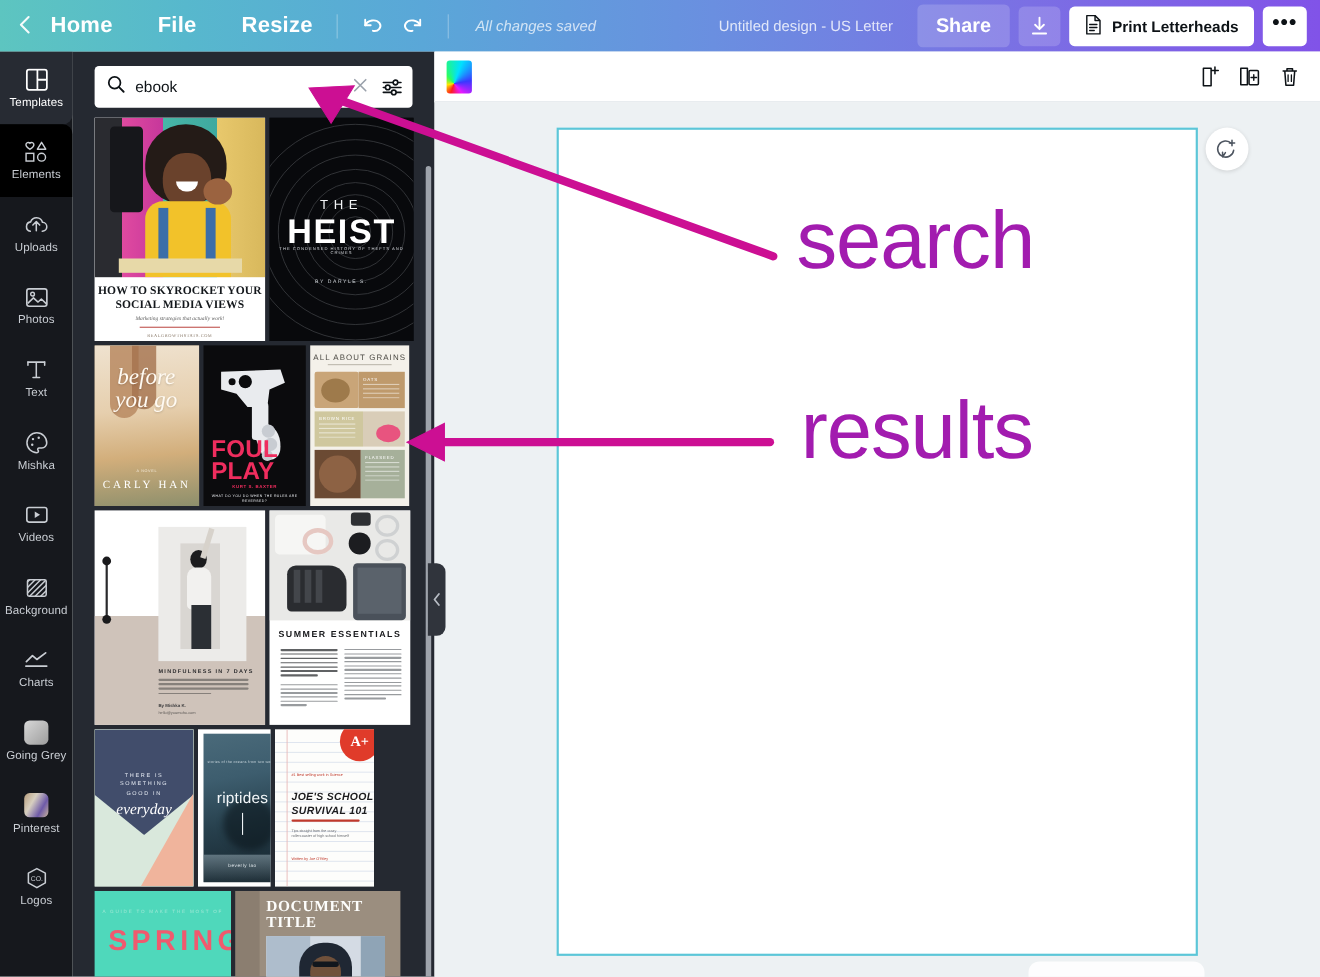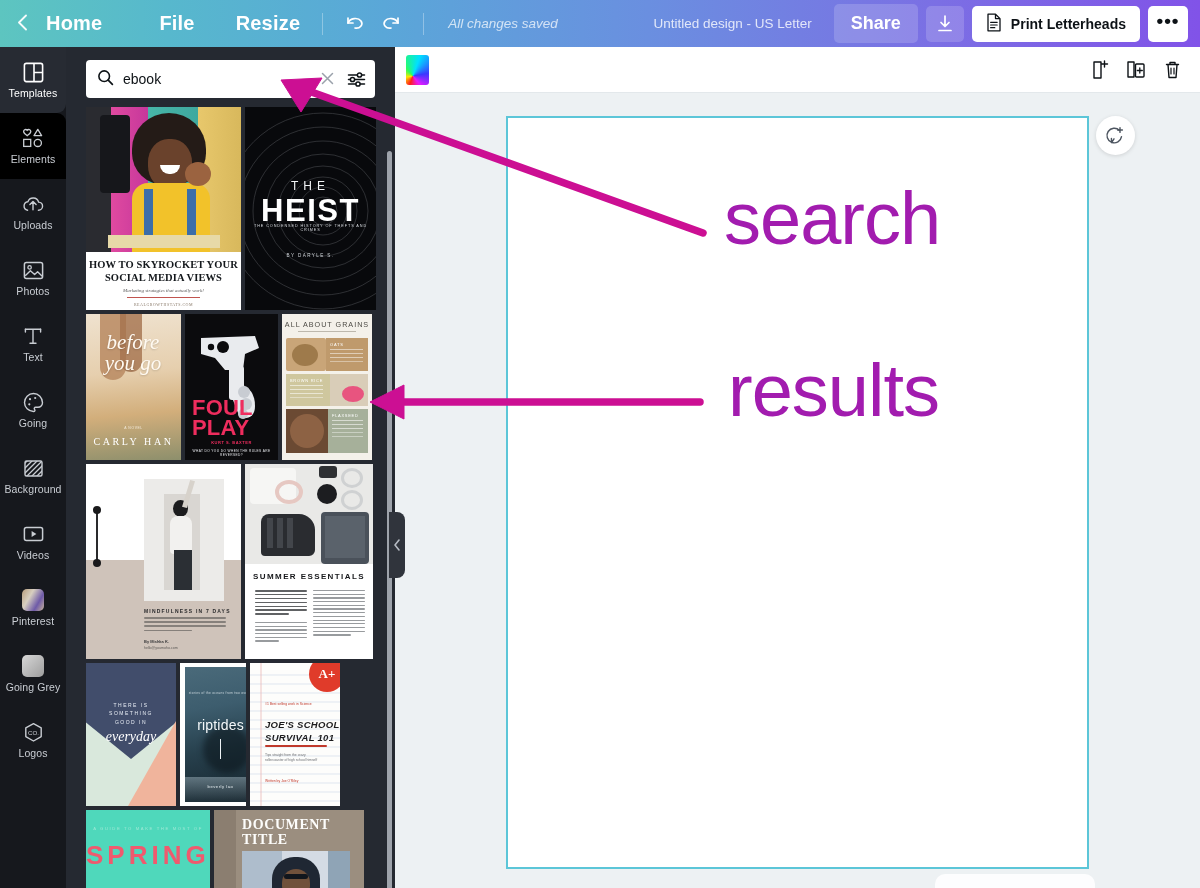--- a/index.html
+++ b/index.html
@@ -15,21 +15,21 @@
     position: absolute; left: 0; top: 0; width: 1200px; height: 47px;
     background: linear-gradient(90deg, #5dc5c0 0%, #57b8cd 14%, #5aa7d8 32%, #6a8fe0 54%, #7b6fe4 78%, #8153e8 100%);
     display: flex; align-items: center; color: #fff;
   }
   .tb-back { margin-left: 17px; font-size: 17px; line-height: 1; opacity: .95; cursor: pointer; }
   .tb-item {
     color: #fff; font-size: 20px; font-weight: bold; letter-spacing: .2px;
     padding: 6px 8px; cursor: pointer; white-space: nowrap;
   }
   .tb-home { margin-left: 10px; }
-  .tb-file { margin-left: 41px; }
+  .tb-file { margin-left: 25px; }
   .tb-resize { margin-left: 25px; }
   .tb-sep { width: 1px; height: 22px; background: rgba(255,255,255,.32); margin: 0 14px; }
   .tb-icobtn {
     width: 26px; height: 26px; display: flex; align-items: center; justify-content: center;
     cursor: pointer; margin: 0 5px;
   }
   .tb-saved {
     font-size: 13.5px; font-style: italic; color: rgba(255,255,255,.72);
     margin-left: 10px; white-space: nowrap;
   }
@@ -260,21 +260,31 @@
 
     <div class="rail-item">
       <span class="rail-ico">
         <svg width="21" height="21" viewBox="0 0 21 21">
             <path d="M10.5 1.5 A9 9 0 1 0 10.5 19.5 C12 19.5 12.3 18.2 11.6 17.4 C10.8 16.5 11.4 15.2 12.6 15.2 H15 A4.5 4.5 0 0 0 19.5 10.7 C19.5 5.6 15.5 1.5 10.5 1.5 Z" fill="none" stroke="currentColor" stroke-width="1.4"></path>
             <circle cx="7" cy="7.2" r="1.1" fill="currentColor"></circle>
             <circle cx="12.2" cy="6" r="1.1" fill="currentColor"></circle>
             <circle cx="6.3" cy="12.3" r="1.1" fill="currentColor"></circle>
           </svg>
       </span>
-      <span class="rail-label">Going</span>
+      <span class="rail-label">Mishka</span>
+    </div>
+
+    <div class="rail-item">
+      <span class="rail-ico">
+        <svg width="21" height="16" viewBox="0 0 21 16">
+            <rect x="1.4" y="1.4" width="18.2" height="13.2" rx="2" fill="none" stroke="currentColor" stroke-width="1.5"></rect>
+            <path d="M8.6 5 L13.4 8 L8.6 11 Z" fill="currentColor"></path>
+          </svg>
+      </span>
+      <span class="rail-label">Videos</span>
     </div>
 
     <div class="rail-item">
       <span class="rail-ico">
         <svg width="21" height="19" viewBox="0 0 21 19">
             <defs>
               <clipPath id="bgclip">
                 <rect x="2" y="2" width="17" height="15" rx="1.5"></rect>
               </clipPath>
             </defs>
@@ -282,37 +292,36 @@
             <g clip-path="url(#bgclip)" stroke="currentColor" stroke-width="1.3">
               <path d="M-2 8 L8 -2 M-2 13 L13 -2 M-2 18 L18 -2 M3 18 L21 0 M8 18 L21 5 M13 18 L21 10 M18 18 L21 15"></path>
             </g>
           </svg>
       </span>
       <span class="rail-label">Background</span>
     </div>
 
     <div class="rail-item">
       <span class="rail-ico">
-        <svg width="21" height="16" viewBox="0 0 21 16">
-            <rect x="1.4" y="1.4" width="18.2" height="13.2" rx="2" fill="none" stroke="currentColor" stroke-width="1.5"></rect>
-            <path d="M8.6 5 L13.4 8 L8.6 11 Z" fill="currentColor"></path>
-          </svg>
-      </span>
-      <span class="rail-label">Videos</span>
-    </div>
-
+        <svg width="22" height="16" viewBox="0 0 22 16">
+            <path d="M2 9.5 L7.5 4 L11.5 7.5 L19.5 1.5" fill="none" stroke="currentColor" stroke-width="1.6" stroke-linecap="round" stroke-linejoin="round"></path>
+            <path d="M1.5 13.6 H20.5" stroke="currentColor" stroke-width="1.5" stroke-linecap="round"></path>
+          </svg>
+      </span>
+      <span class="rail-label">Charts</span>
+    </div>
+
+    <div class="rail-item">
+      <span class="rail-thumb th-grey"></span>
+      <span class="rail-label">Going Grey</span>
+    </div>
 
     <div class="rail-item">
       <span class="rail-thumb th-pin"></span>
       <span class="rail-label">Pinterest</span>
-    </div>
-
-    <div class="rail-item">
-      <span class="rail-thumb th-grey"></span>
-      <span class="rail-label">Going Grey</span>
     </div>
 
 
     <div class="rail-item">
       <span class="rail-ico">
         <svg width="21" height="21" viewBox="0 0 21 21">
             <path d="M10.5 1.6 L18.2 5.8 V14.6 L10.5 19 L2.8 14.6 V5.8 Z" fill="none" stroke="currentColor" stroke-width="1.4" stroke-linejoin="round"></path>
             <text x="10.5" y="13.2" font-size="6.2" fill="currentColor" text-anchor="middle" font-family="Liberation Sans, sans-serif">CO.</text>
           </svg>
       </span>
@@ -561,21 +570,21 @@
           <div style="position:absolute;left:15px;top:82px;width:62px;height:1.6px;background:#c0392b;border-radius:2px;"></div>
           <div style="position:absolute;left:15px;top:90px;width:58px;font-size:3.4px;color:#6c6f74;line-height:5px;">Tips straight from the crazy rollercoaster of high school himself</div>
           <div style="position:absolute;left:15px;top:116px;font-size:3.4px;color:#c0392b;">Written by Joe O'Riley</div>
         </div>
       </div>
 
       <div class="grid-row">
 
         <div class="tile" style="width:124px;height:80px;background:#4fd8bb;">
           <div style="position:absolute;left:0;top:16px;width:124px;text-align:center;color:#9de8d5;font-size:4.2px;letter-spacing:1.6px;">A GUIDE TO MAKE THE MOST OF</div>
-          <div style="position:absolute;left:0;top:30px;width:136px;text-align:left;color:#ef5a6e;font-size:26px;font-weight:bold;letter-spacing:4px;font-family:'Liberation Sans',sans-serif;">SPRING</div>
+          <div style="position:absolute;left:0;top:30px;width:136px;text-align:right;color:#ef5a6e;font-size:26px;font-weight:bold;letter-spacing:4px;font-family:'Liberation Sans',sans-serif;">SPRING</div>
         </div>
 
         <div class="tile" style="width:150px;height:80px;background:#9b8e7f;">
           <div style="position:absolute;left:0;top:0;width:22px;height:80px;background:#8b7e70;"></div>
           <div style="position:absolute;left:28px;top:7px;color:#fdfdfb;font-size:14px;font-weight:bold;line-height:15px;letter-spacing:.6px;font-family:'Liberation Serif',serif;">
             <div>DOCUMENT</div>
             <div>TITLE</div>
           </div>
           <div style="position:absolute;left:28px;top:41px;width:108px;height:39px;background:#d4dbe4;overflow:hidden;">
             <div style="position:absolute;left:0;top:0;width:40px;height:39px;background:#aebdcc;"></div>

